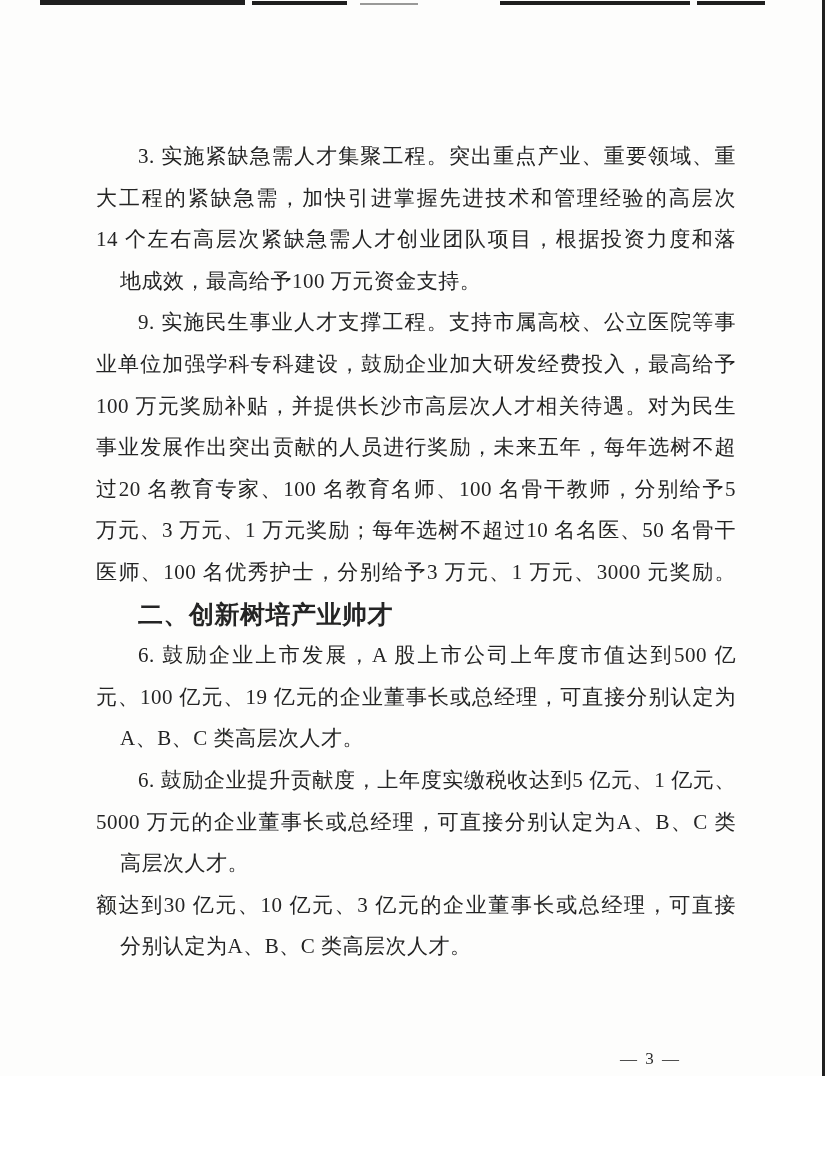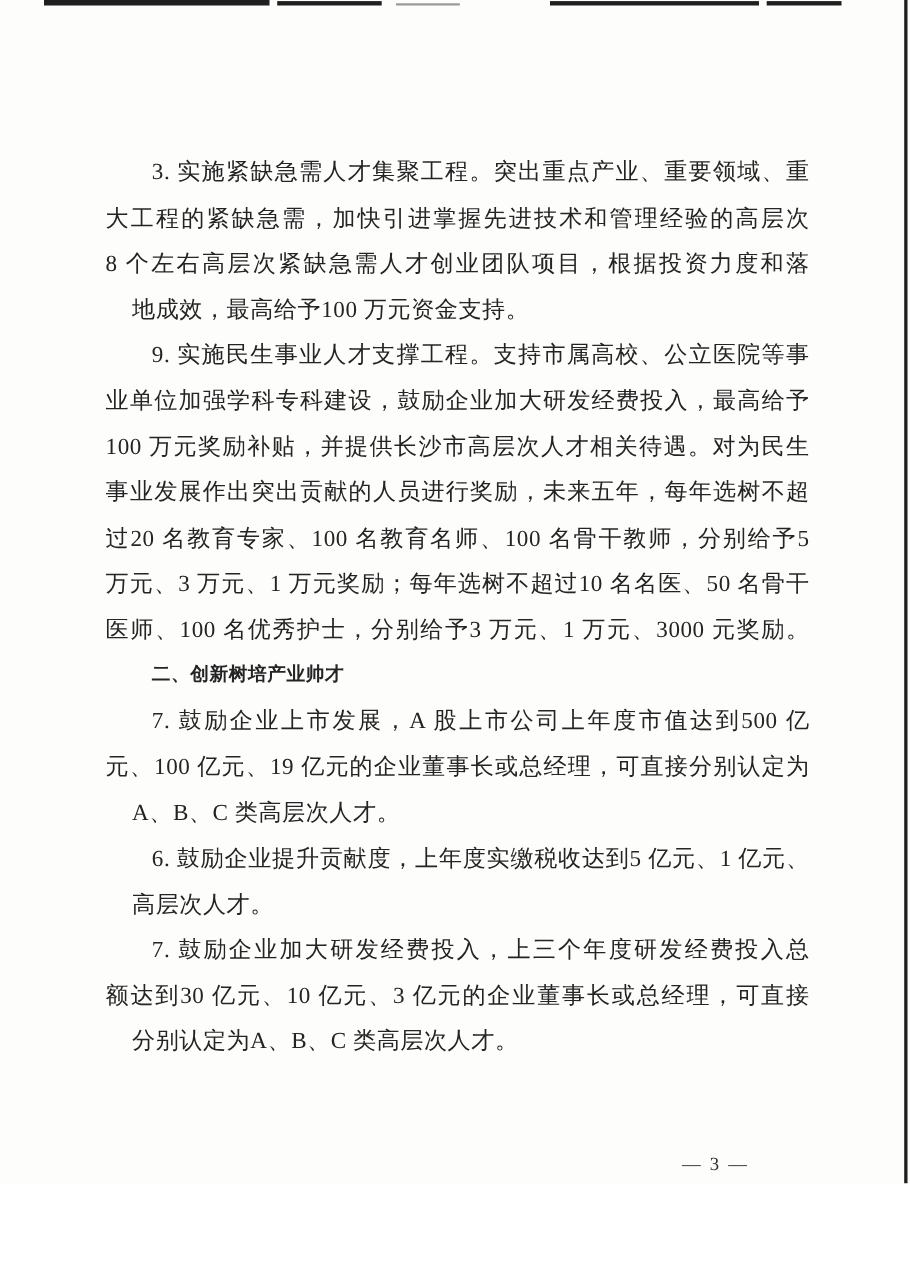--- a/index.html
+++ b/index.html
@@ -24,23 +24,23 @@
     font-size: 21px;
     letter-spacing: 0.5px;
     text-align: justify;
     text-align-last: justify;
     text-justify: inter-character;
     overflow: hidden;
   }
   .line.end { text-align-last: left; margin-left: 24px; }
   .line.indent { text-indent: 42px; }
   .heading {
-    font-family: Liberation Mono, monospace;
+    font-family: Liberation Sans, sans-serif;
     font-weight: bold;
-    font-size: 17px;
+    font-size: 25px;
     text-align-last: left;
   }
   .footer {
     position: absolute;
     left: 620px;
     top: 1049px;
     font-size: 17px;
     letter-spacing: 2px;
     color: #2e2e2e;
     font-family: "Liberation Serif", "DejaVu Serif", serif;
@@ -63,49 +63,49 @@
   <div class="art art-top-3"></div>
   <div class="art art-top-4"></div>
   <div class="art art-top-5"></div>
   <div class="art art-right"></div>
 
   <div class="content">
 
     <div>
       <div class="line indent">3. 实施紧缺急需人才集聚工程。突出重点产业、重要领域、重</div>
       <div class="line">大工程的紧缺急需，加快引进掌握先进技术和管理经验的高层次</div>
-      <div class="line">8 个左右高层次紧缺急需人才创业团队项目，根据投资力度和落</div>
+      <div class="line">14 个左右高层次紧缺急需人才创业团队项目，根据投资力度和落</div>
       <div class="line end">地成效，最高给予100 万元资金支持。</div>
     </div>
 
     <div>
       <div class="line indent">9. 实施民生事业人才支撑工程。支持市属高校、公立医院等事</div>
       <div class="line">业单位加强学科专科建设，鼓励企业加大研发经费投入，最高给予</div>
       <div class="line">100 万元奖励补贴，并提供长沙市高层次人才相关待遇。对为民生</div>
       <div class="line">事业发展作出突出贡献的人员进行奖励，未来五年，每年选树不超</div>
       <div class="line">过20 名教育专家、100 名教育名师、100 名骨干教师，分别给予5</div>
       <div class="line">万元、3 万元、1 万元奖励；每年选树不超过10 名名医、50 名骨干</div>
       <div class="line">医师、100 名优秀护士，分别给予3 万元、1 万元、3000 元奖励。</div>
     </div>
 
     <div class="line heading indent">二、创新树培产业帅才</div>
 
     <div>
-      <div class="line indent">7. 鼓励企业上市发展，A 股上市公司上年度市值达到500 亿</div>
+      <div class="line indent">6. 鼓励企业上市发展，A 股上市公司上年度市值达到500 亿</div>
       <div class="line">元、100 亿元、19 亿元的企业董事长或总经理，可直接分别认定为</div>
       <div class="line end">A、B、C 类高层次人才。</div>
     </div>
 
     <div>
       <div class="line indent">6. 鼓励企业提升贡献度，上年度实缴税收达到5 亿元、1 亿元、</div>
+      <div class="line">5000 万元的企业董事长或总经理，可直接分别认定为A、B、C 类</div>
       <div class="line end">高层次人才。</div>
     </div>
 
     <div>
-      <div class="line indent">7. 鼓励企业加大研发经费投入，上三个年度研发经费投入总</div>
       <div class="line">额达到30 亿元、10 亿元、3 亿元的企业董事长或总经理，可直接</div>
       <div class="line end">分别认定为A、B、C 类高层次人才。</div>
     </div>
 
   </div>
 
   <div class="footer">— 3 —</div>
 
 </div>
 

